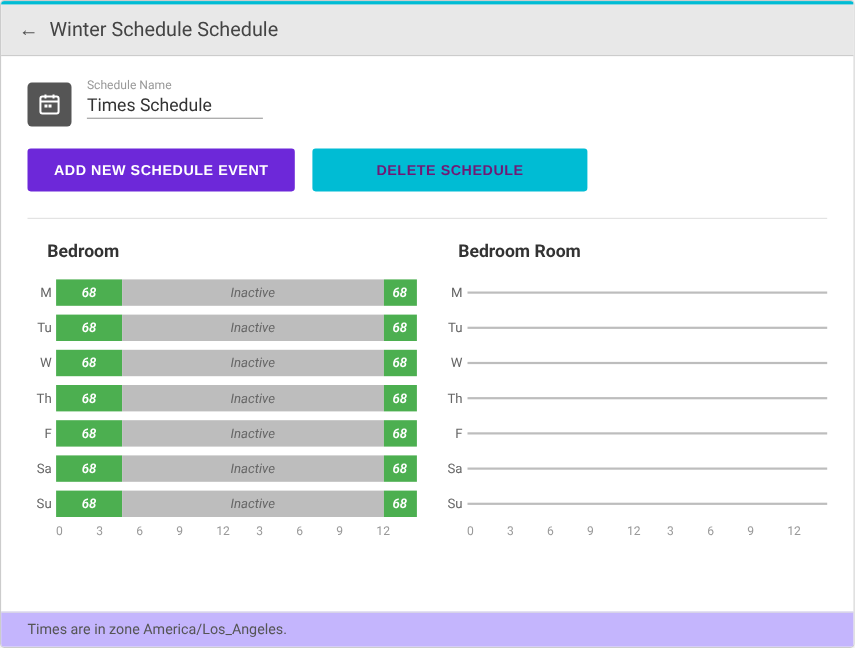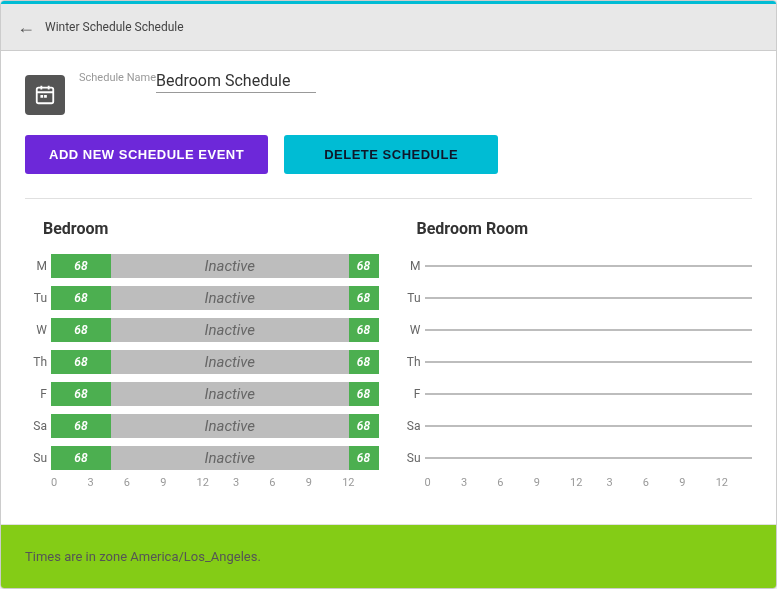--- a/index.html
+++ b/index.html
@@ -33,21 +33,21 @@
       border-top: 3px solid #00bcd4;
     }
     .header-back {
       cursor: pointer;
       font-size: 18px;
       color: #555;
       display: flex;
       align-items: center;
     }
     .header-title {
-      font-size: 12px;
+      font-size: 18px;
       color: #444;
       font-weight: 400;
     }
     
     .body {
       padding: 20px 24px;
       flex: 1;
     }
     
     .schedule-name-row {
@@ -64,21 +64,21 @@
       display: flex;
       align-items: center;
       justify-content: center;
       color: #fff;
       font-size: 20px;
       flex-shrink: 0;
       margin-top: 4px;
     }
     .schedule-name-field {
       display: flex;
-      flex-direction: row;
+      flex-direction: column;
     }
     .schedule-name-label {
       font-size: 11px;
       color: #999;
       margin-bottom: 2px;
     }
     .schedule-name-value {
       font-size: 16px;
       color: #333;
       border-bottom: 1px solid #999;
@@ -98,23 +98,23 @@
       padding: 12px 24px;
       font-size: 13px;
       font-weight: 600;
       letter-spacing: 0.5px;
       border-radius: 3px;
       cursor: pointer;
       text-transform: uppercase;
     }
     .btn-delete {
       background: #00bcd4;
-      color: #0f172a;
+      color: #701a75;
       border: none;
-      padding: 12px 40px;
+      padding: 12px 58px;
       font-size: 13px;
       font-weight: 600;
       letter-spacing: 0.5px;
       border-radius: 3px;
       cursor: pointer;
       text-transform: uppercase;
     }
     
     .divider {
       border: none;
@@ -179,21 +179,21 @@
       width: 60px;
       flex-shrink: 0;
     }
     .bar-inactive {
       background: #bdbdbd;
       height: 100%;
       display: flex;
       align-items: center;
       justify-content: center;
       color: #666;
-      font-size: 15px;
+      font-size: 12px;
       flex: 1;
     }
     .bar-green-right {
       background: #4caf50;
       height: 100%;
       display: flex;
       align-items: center;
       justify-content: center;
       color: #fff;
       font-size: 12px;
@@ -220,25 +220,25 @@
       background: #bdbdbd;
     }
     .bar-row-empty {
       flex: 1;
       height: 24px;
       display: flex;
       align-items: center;
     }
     
     .footer {
-      padding: 24px 24px;
+      padding: 8px 24px;
       border-top: 1px solid #e0e0e0;
       font-size: 13px;
       color: #555;
-      background: #84cc16;
+      background: #c4b5fd;
     }
   </style>
 </head>
 <body>
 
 <div class="window">
 
   <div class="header">
     <span class="header-back">←</span>
     <span class="header-title">Winter Schedule Schedule</span>
@@ -252,21 +252,21 @@
           <rect x="3" y="4" width="18" height="17" rx="2" ry="2" fill="none" stroke="white" stroke-width="2"></rect>
           <line x1="3" y1="9" x2="21" y2="9" stroke="white" stroke-width="2"></line>
           <line x1="8" y1="2" x2="8" y2="6" stroke="white" stroke-width="2"></line>
           <line x1="16" y1="2" x2="16" y2="6" stroke="white" stroke-width="2"></line>
           <rect x="7" y="12" width="3" height="3" fill="white"></rect>
           <rect x="11" y="12" width="3" height="3" fill="white"></rect>
         </svg>
       </div>
       <div class="schedule-name-field">
         <span class="schedule-name-label">Schedule Name</span>
-        <span class="schedule-name-value">Bedroom Schedule</span>
+        <span class="schedule-name-value">Times Schedule</span>
       </div>
     </div>
 
     <div class="buttons-row">
       <button class="btn-add">ADD NEW SCHEDULE EVENT</button>
       <button class="btn-delete">DELETE SCHEDULE</button>
     </div>
 
     <hr class="divider">
 

